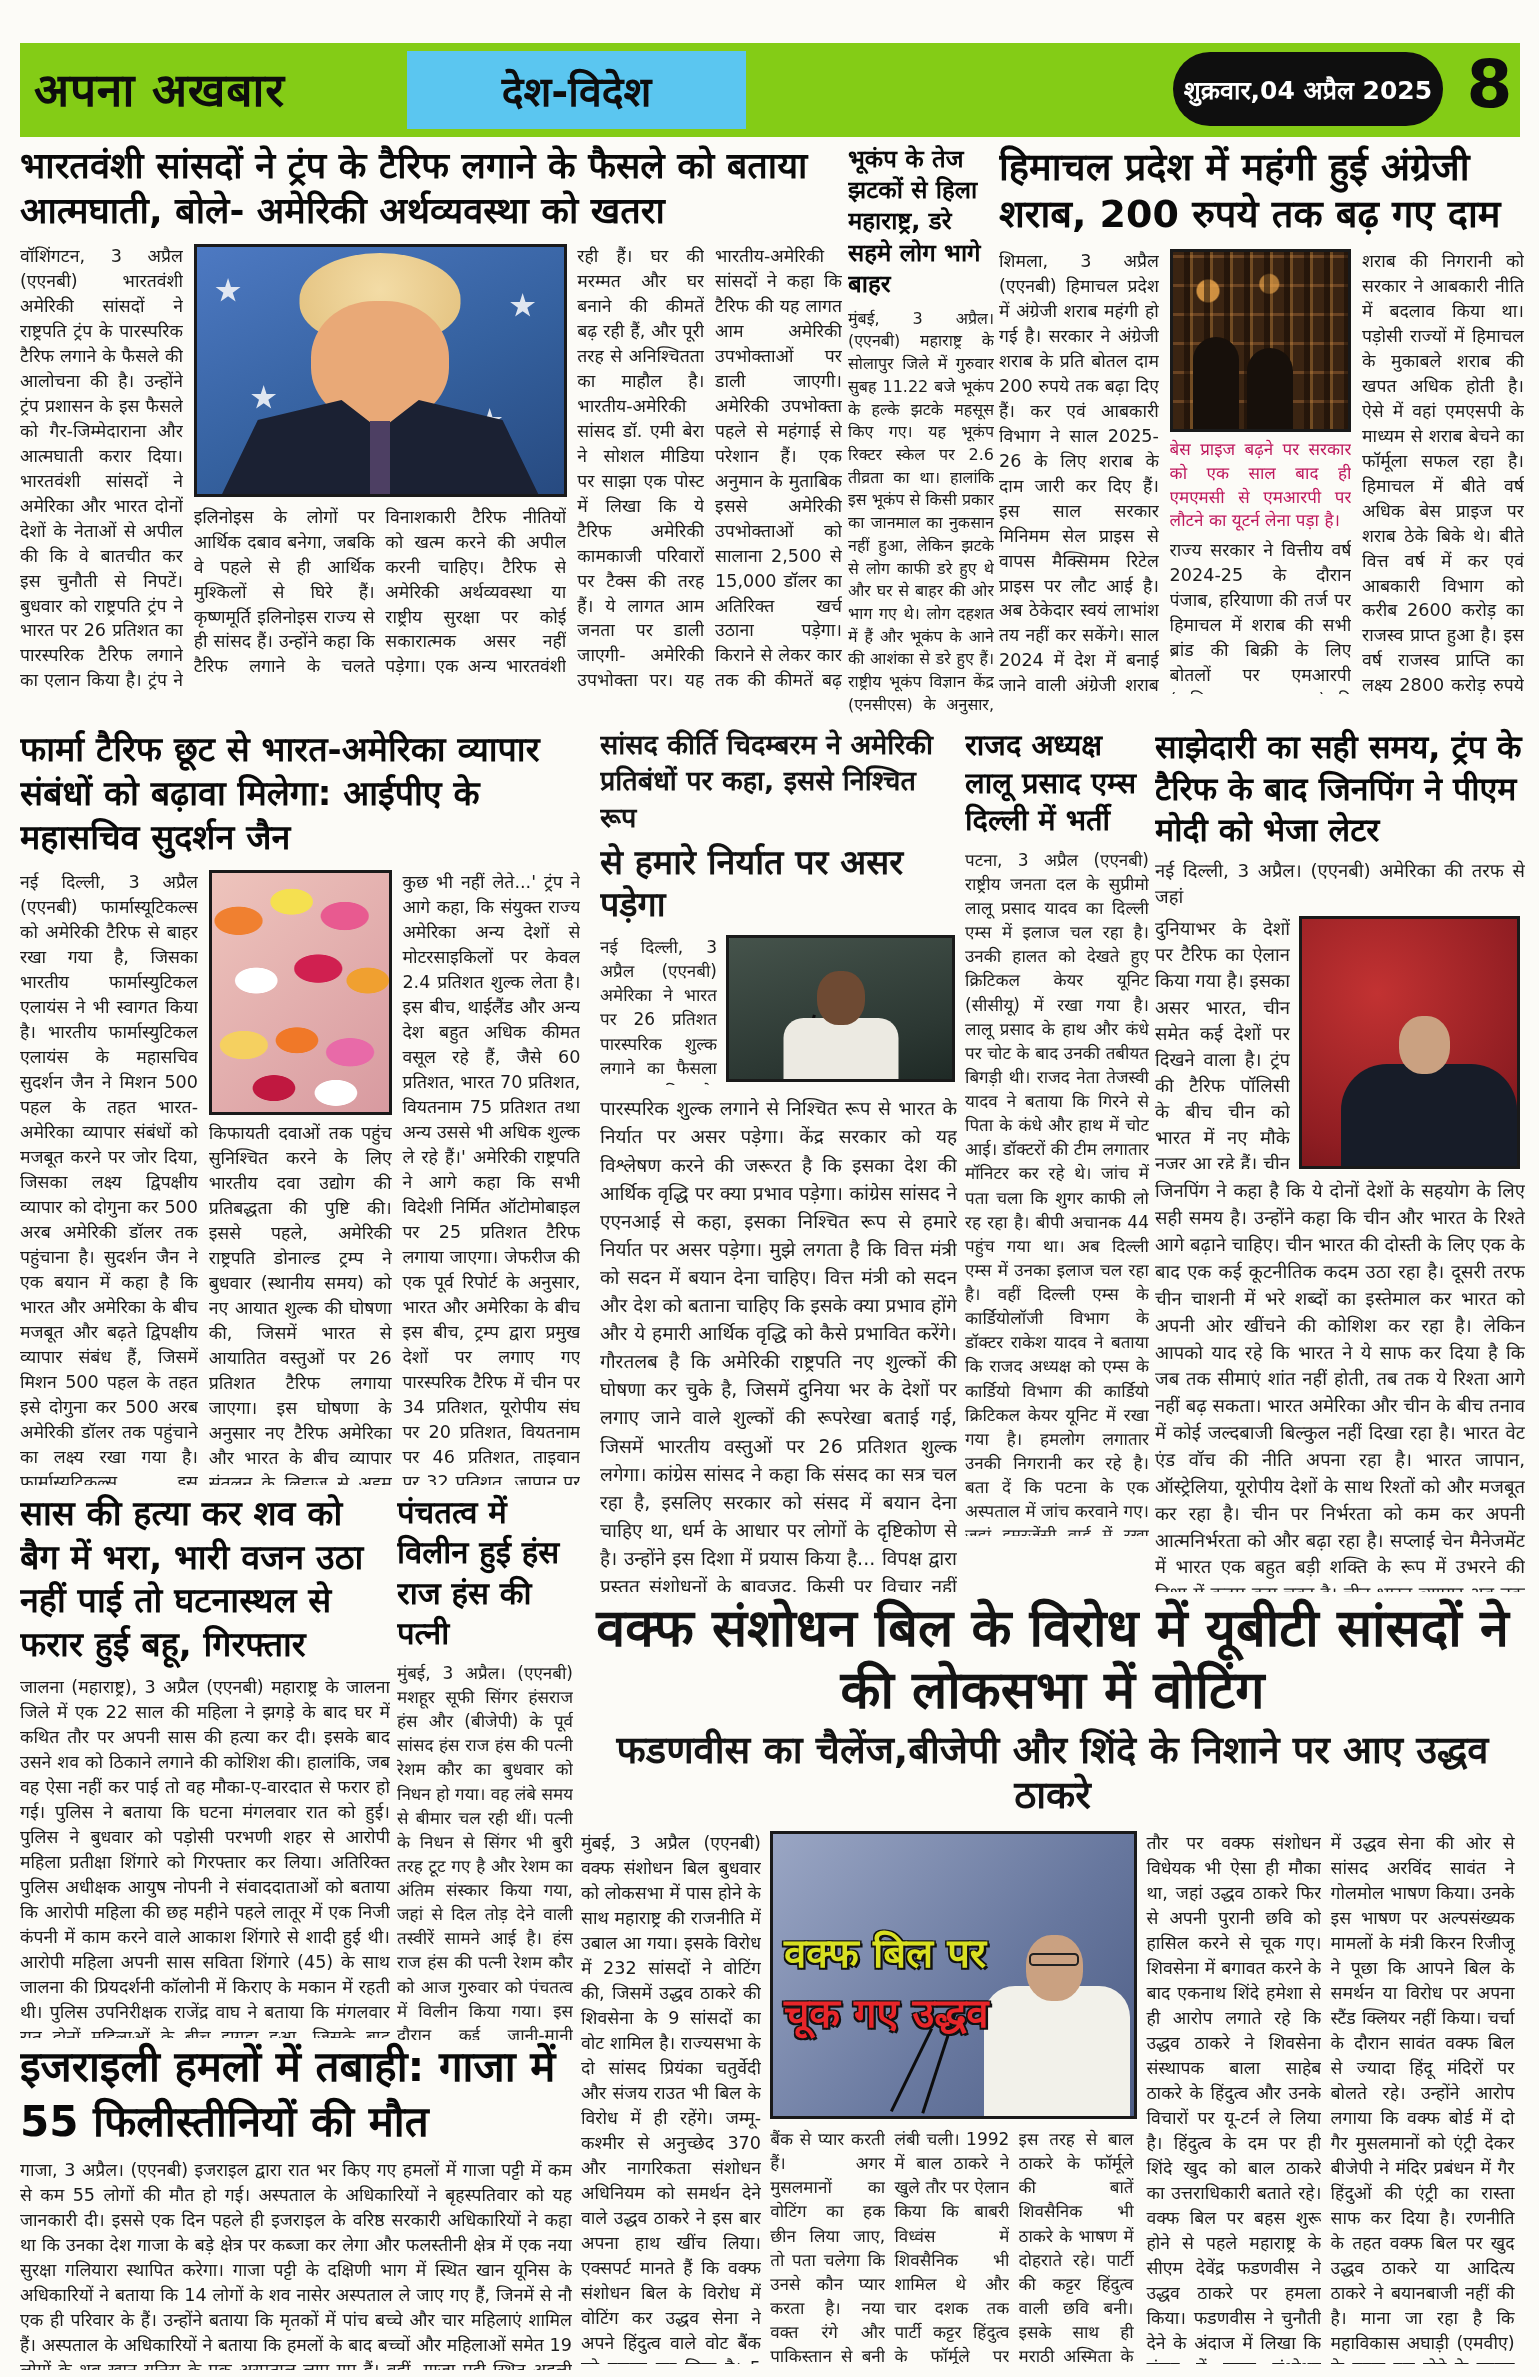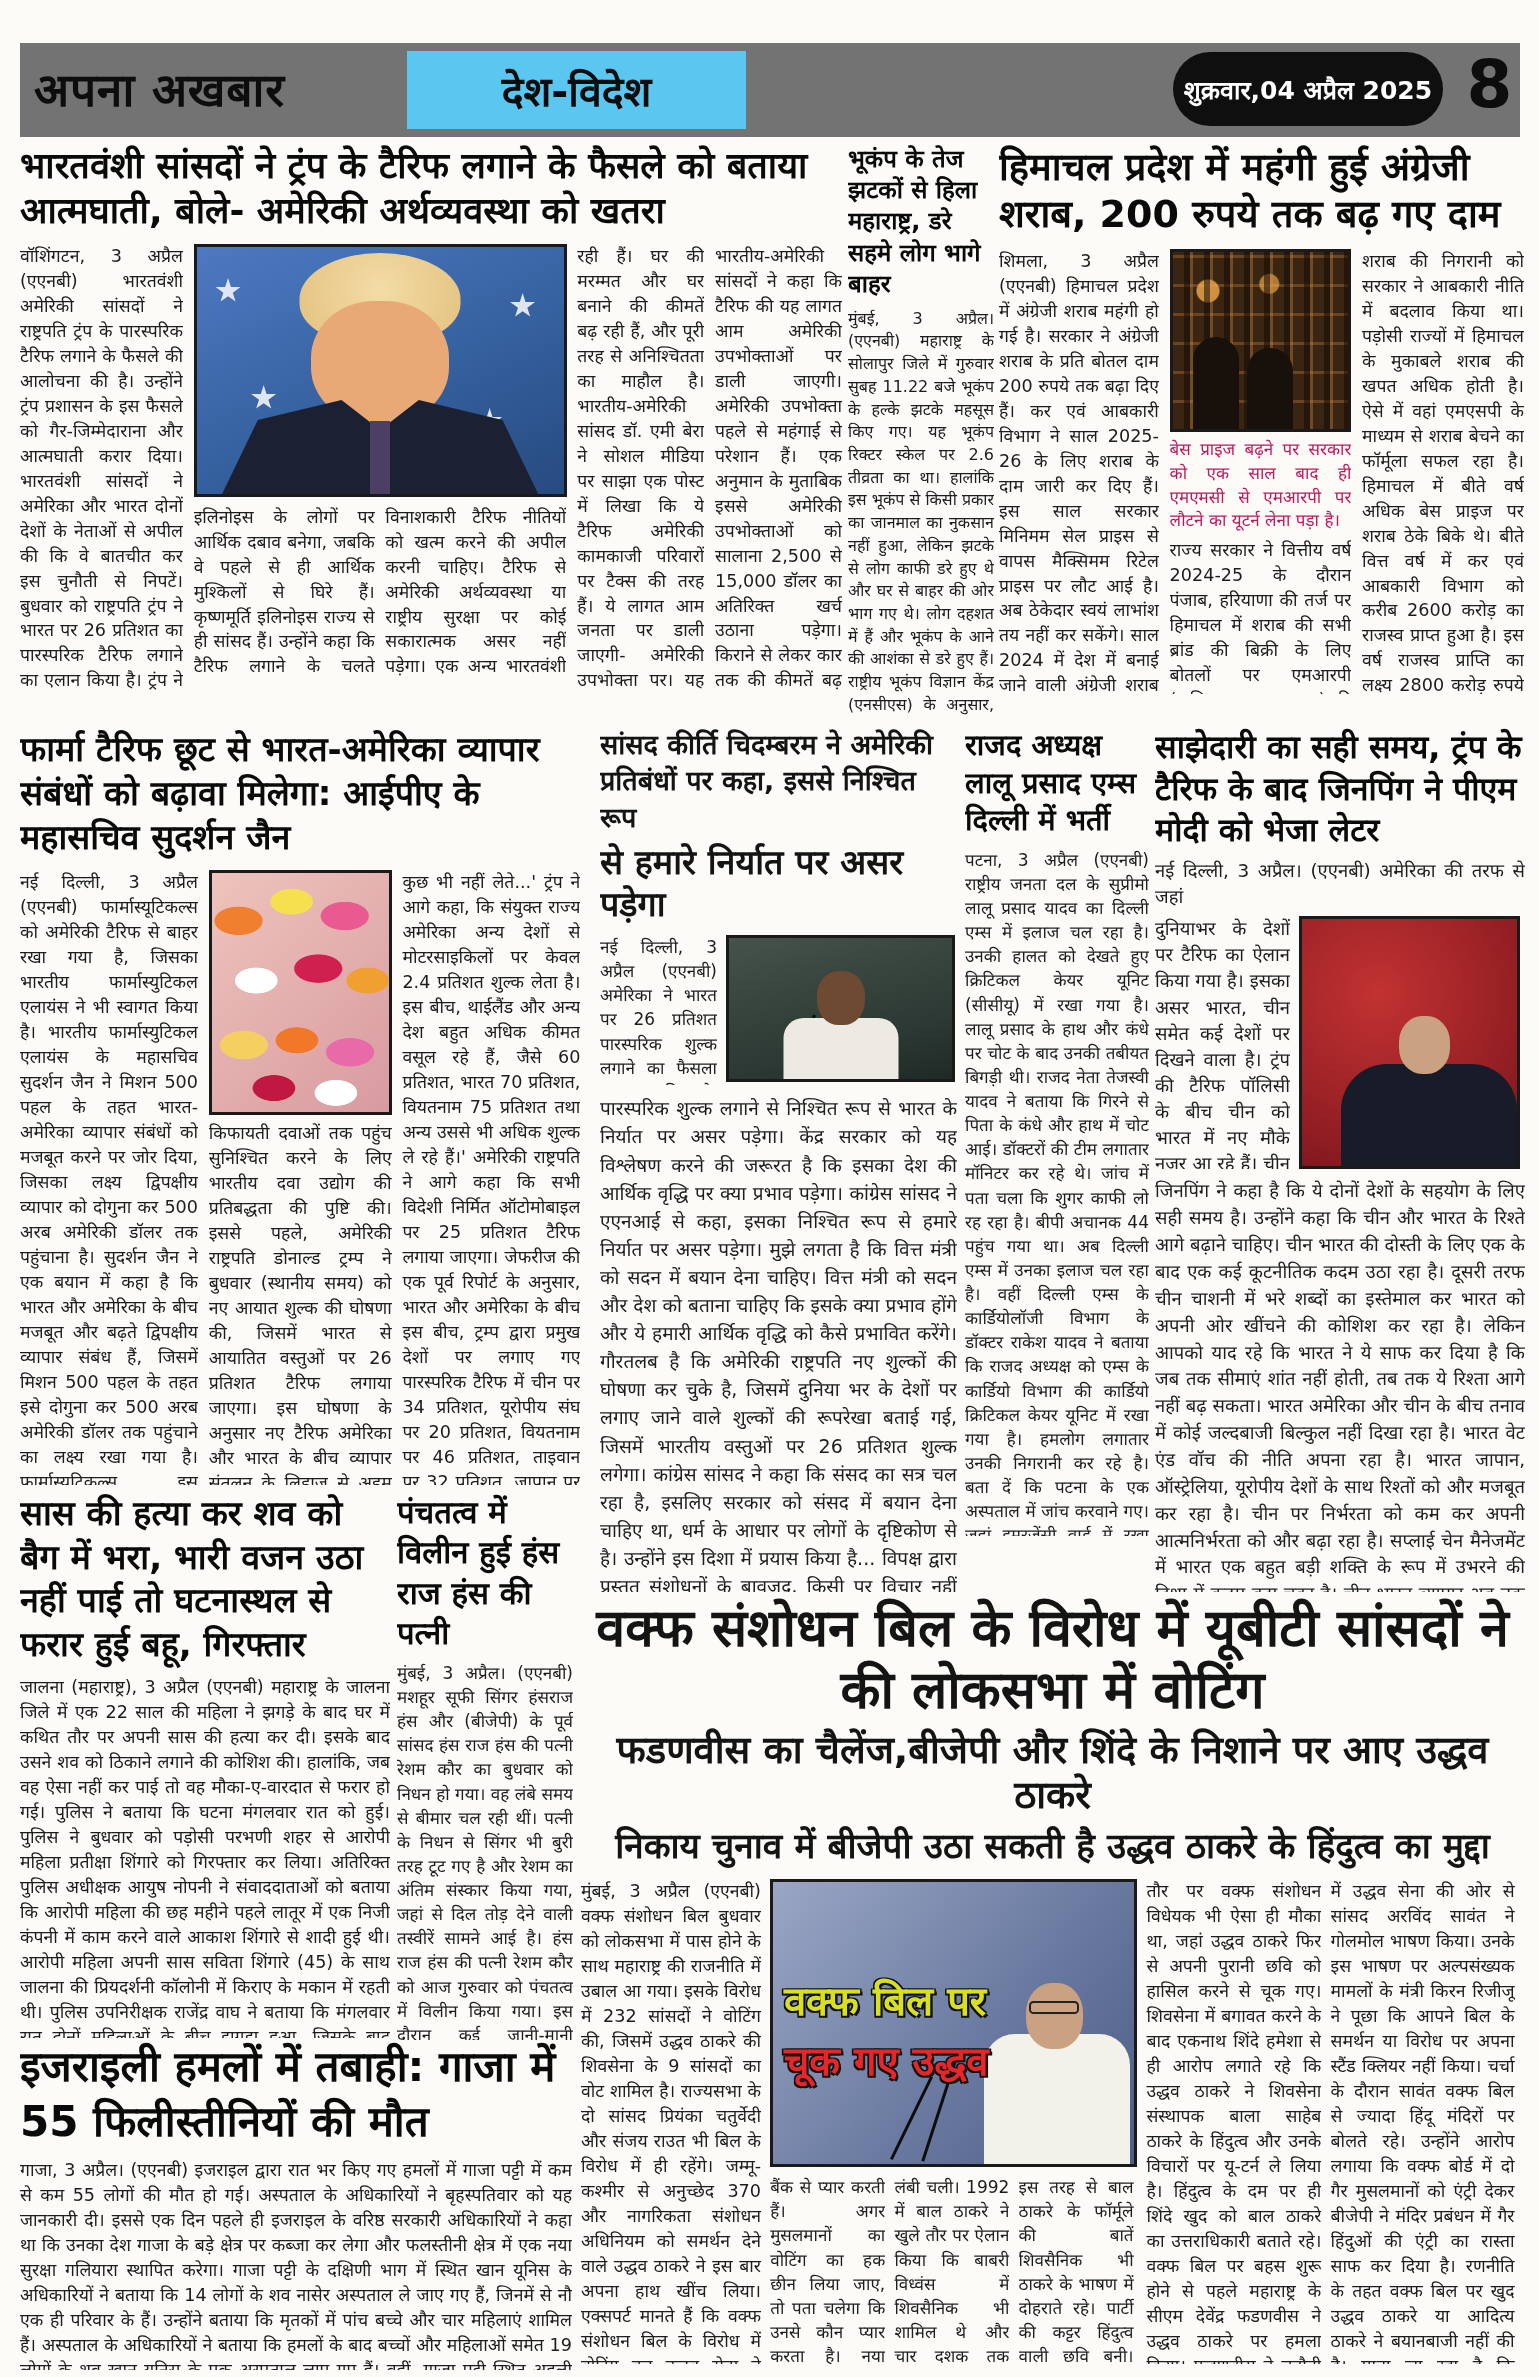--- a/index.html
+++ b/index.html
@@ -1,19 +1,19 @@
 <!DOCTYPE html>
 <html style="font-size:12.3px"><head>
 <meta charset="utf-8">
 <style>
   html,body{margin:0;padding:0;background:#e8e8e4;}
   #page{position:relative;width:1540px;height:2377px;background:#fcfbf7;font-family:"DejaVu Sans",sans-serif;color:#141414;overflow:hidden;}
   .blk{position:absolute;overflow:hidden;}
   
-  #hdr{left:20px;top:43px;width:1500px;height:94px;background:#737373;}
+  #hdr{left:20px;top:43px;width:1500px;height:94px;background:#84cc16;}
   .masthead{position:absolute;left:14px;top:14px;font-size:46px;font-weight:900;letter-spacing:0.8px;color:#0d0d0d;}
   .sectionbox{position:absolute;left:387px;top:7.7px;width:339px;height:78px;background:#5bc6f0;display:flex;align-items:center;justify-content:center;font-size:41px;font-weight:900;color:#0d0d0d;}
   .datepill{position:absolute;right:77px;top:9.2px;width:270px;height:74px;background:#0f0f0f;border-radius:37px;display:flex;align-items:center;justify-content:center;color:#fff;font-size:25px;font-weight:800;}
   .pagenum{position:absolute;right:7.7px;top:3.1px;font-size:66px;font-weight:900;color:#0d0d0d;}
   
   .hl{font-weight:900;color:#0a0a0a;line-height:1.24;}
   .body-txt{font-size:17.6px;line-height:1.42;text-align:justify;color:#1c1c1c;}
   .cols{display:flex;}
   .col{overflow:hidden;}
   .photo{position:relative;border:3.1px solid #1a1a1a;box-sizing:border-box;overflow:hidden;}
@@ -210,21 +210,20 @@
   </div>
 
   <div id="hans" class="blk">
     <div class="hl">पंचतत्व में विलीन हुई हंस राज हंस की पत्नी</div>
     <div class="body-txt">मुंबई, 3 अप्रैल। (एएनबी) मशहूर सूफी सिंगर हंसराज हंस और (बीजेपी) के पूर्व सांसद हंस राज हंस की पत्नी रेशम कौर का बुधवार को निधन हो गया। वह लंबे समय से बीमार चल रही थीं। पत्नी के निधन से सिंगर भी ब‍ुरी तरह टूट गए है और रेशम का अंतिम संस्कार किया गया, जहां से दिल तोड़ देने वाली तस्वीरें सामने आई है। हंस राज हंस की पत्नी रेशम कौर को आज गुरुवार को पंचतत्व में विलीन किया गया। इस दौरान कई जानी-मानी हस्तियां उनकी अंतिम यात्रा में शामिल हुईं। हंस राज हंस की पत्नी का अंतिम संस्कार विधिपूर्वक किया गया और पूरे परिवार और दोस्त मंडली ने उन्हें श्रद्धांजलि अर्पित की। यह वक्त हंस राज हंस और उनके परिवार के लिए बेहद कठिन था। परिवार के अलावा इस दुखद घड़ी में मशहूर गायक मास्टर सलीम, क्रिकेटर शिखर धवन, और अन्य कई लोग उनके अंतिम संस्कार में शामिल हुए और हंस राज हंस के परिवार के साथ दुख साझा किया।</div>
   </div>
 
   <div id="waqf" class="blk">
     <div class="hl-1">वक्फ संशोधन बिल के विरोध में यूबीटी सांसदों ने की लोकसभा में वोटिंग</div>
     <div class="hl-2">फडणवीस का चैलेंज,बीजेपी और शिंदे के निशाने पर आए उद्धव ठाकरे</div>
-    <div class="hl-3">निकाय चुनाव में बीजेपी उठा सकती है उद्धव ठाकरे के हिंदुत्व का मुद्दा</div>
     <div class="cols">
       <div class="col body-txt" style="width:180px;">मुंबई, 3 अप्रैल (एएनबी) वक्फ संशोधन बिल बुधवार को लोकसभा में पास होने के साथ महाराष्ट्र की राजनीति में उबाल आ गया। इसके विरोध में 232 सांसदों ने वोटिंग की, जिसमें उद्धव ठाकरे की शिवसेना के 9 सांसदों का वोट शामिल है। राज्यसभा के दो सांसद प्रियंका चतुर्वेदी और संजय राउत भी बिल के विरोध में ही रहेंगे। जम्मू-कश्मीर से अनुच्छेद 370 और नागरिकता संशोधन अधिनियम को समर्थन देने वाले उद्धव ठाकरे ने इस बार अपना हाथ खींच लिया। एक्सपर्ट मानते हैं कि वक्फ संशोधन बिल के विरोध में वोटिंग कर उद्धव सेना ने अपने हिंदुत्व वाले वोट बैंक को नाराज कर लिया है। 5 मई 2002 को बाल ठाकरे ने अपने भाषण में कहा था कि शिवसेना उन मुसलमानों के साथ है जो इस देश और बाला साहेब की सेना के विचारों से देश की सीमा और संविधान से प्यार करते हैं, जो देश के संविधान और तिरंगे</div>
       <div class="col" style="width:367px;">
         <div class="photo uddhav-ph">
           <div class="u-mic2"></div>
           <div class="u-mic"></div>
           <div class="u-shirt"></div>
           <div class="u-head"></div>
           <div class="u-specs"></div>
           <div class="u-ov1">वक्फ बिल पर</div>

